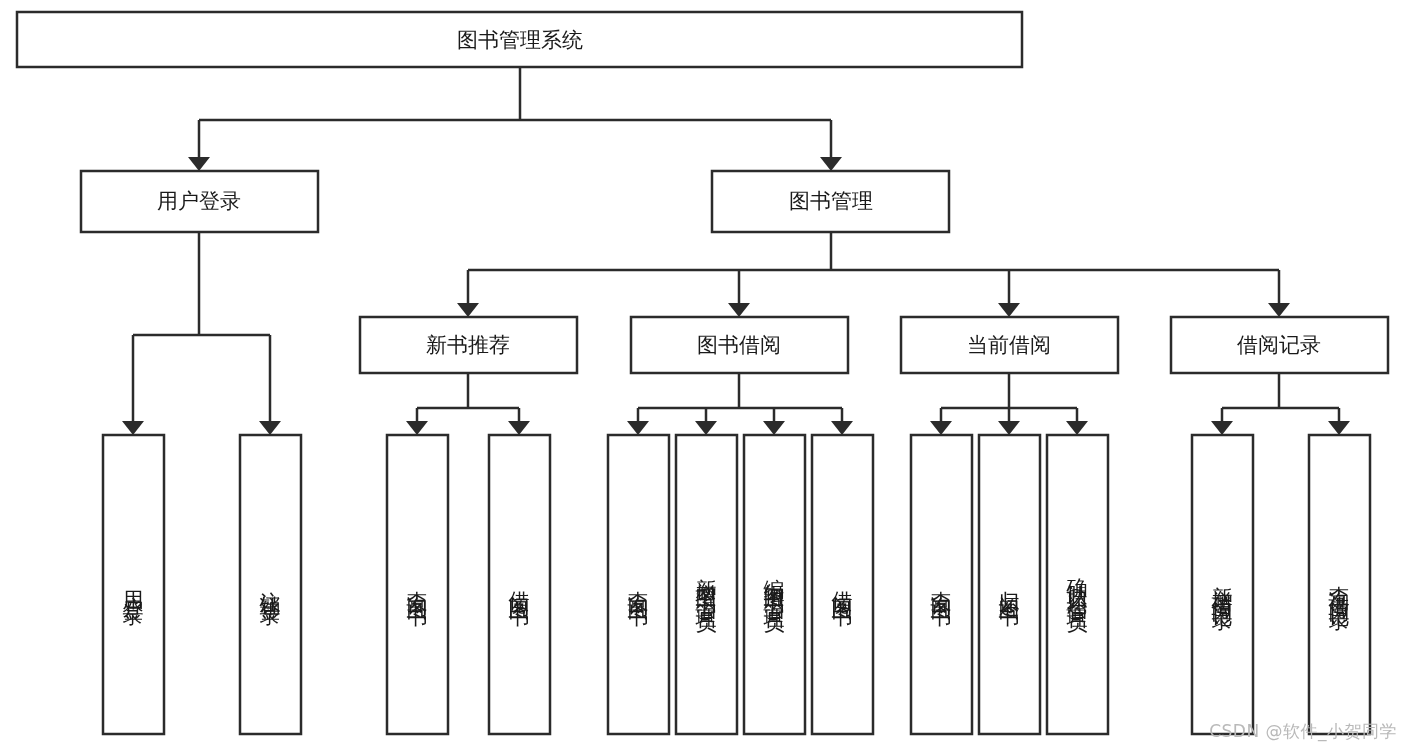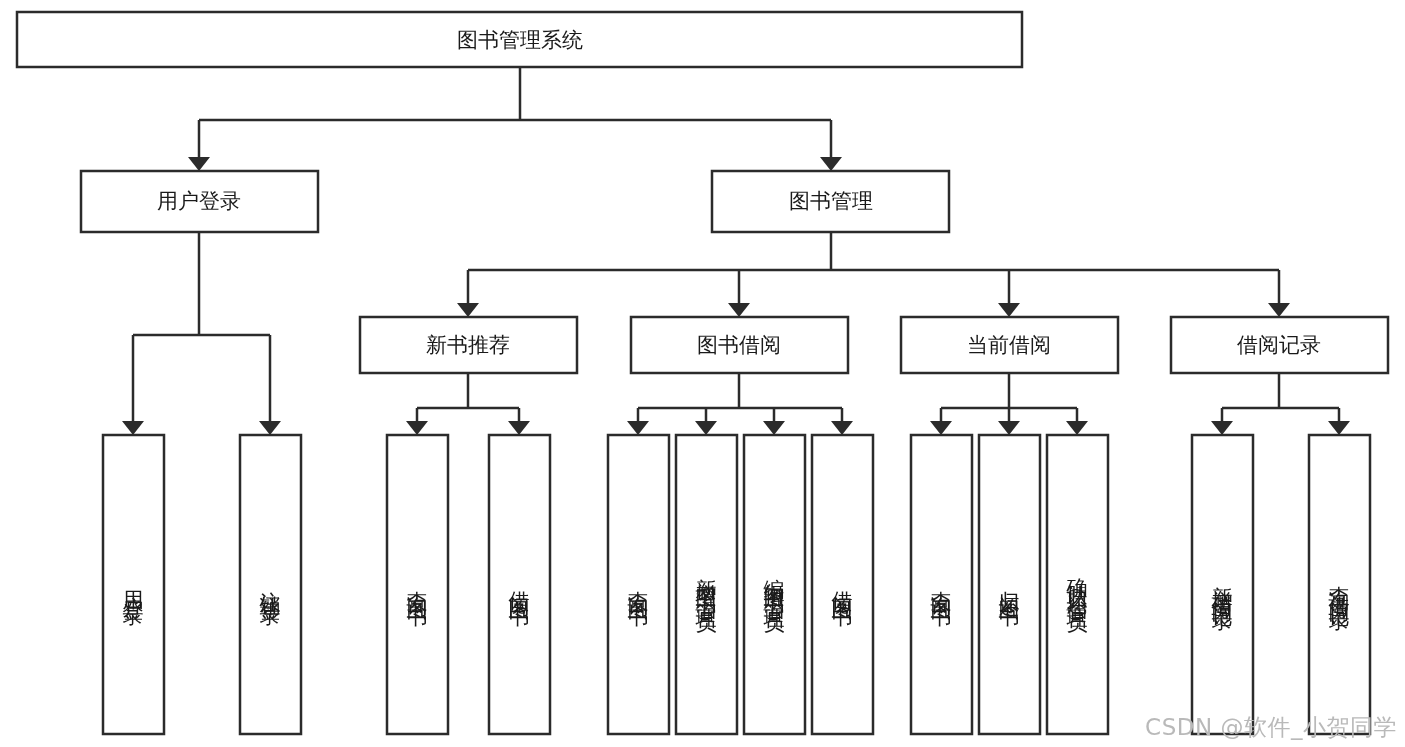--- a/index.html
+++ b/index.html
@@ -54,21 +54,21 @@
     writing-mode: vertical-rl;
     text-orientation: upright;
     letter-spacing: 5px;
     dominant-baseline: central;
   }
   .watermark {
     position: absolute;
     right: 8px;
     bottom: 4px;
     font-family: "DejaVu Sans", "Liberation Sans", sans-serif;
-    font-size: 23px;
+    font-size: 17px;
     color: #b9b9b9;
     white-space: nowrap;
     letter-spacing: 0.5px;
     pointer-events: none;
     margin-top: 44px;
   }
 </style>
 </head>
 <body>
 

